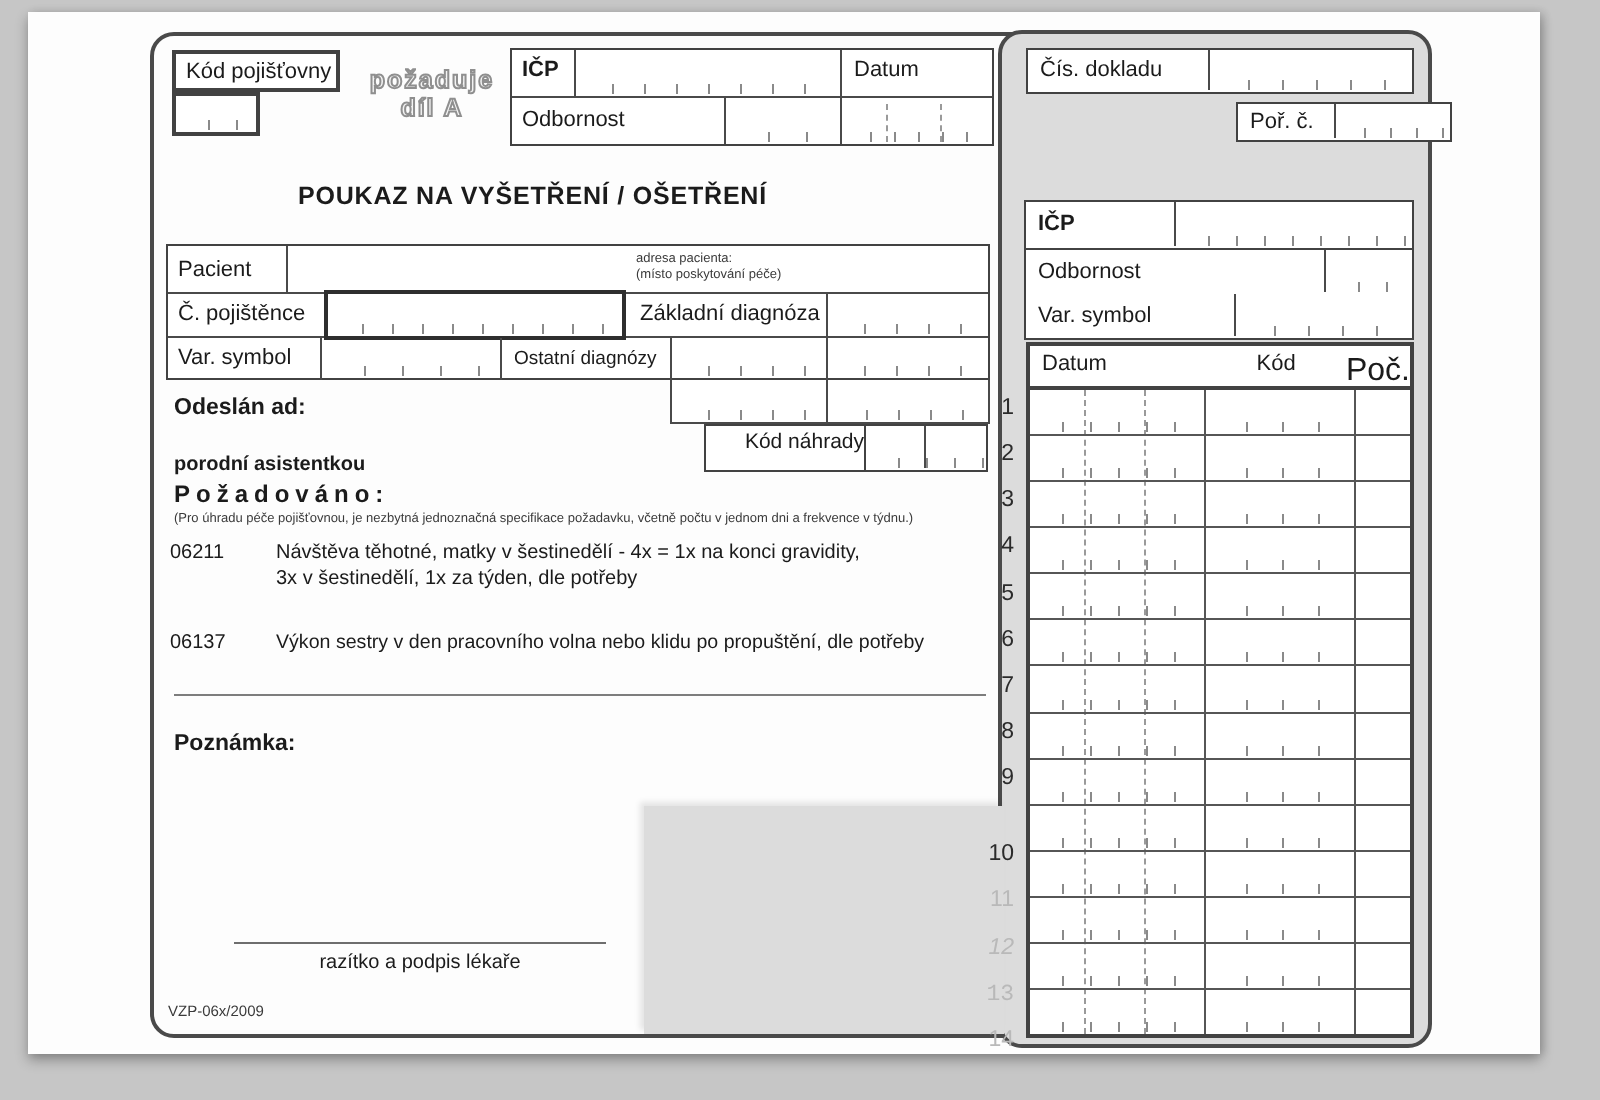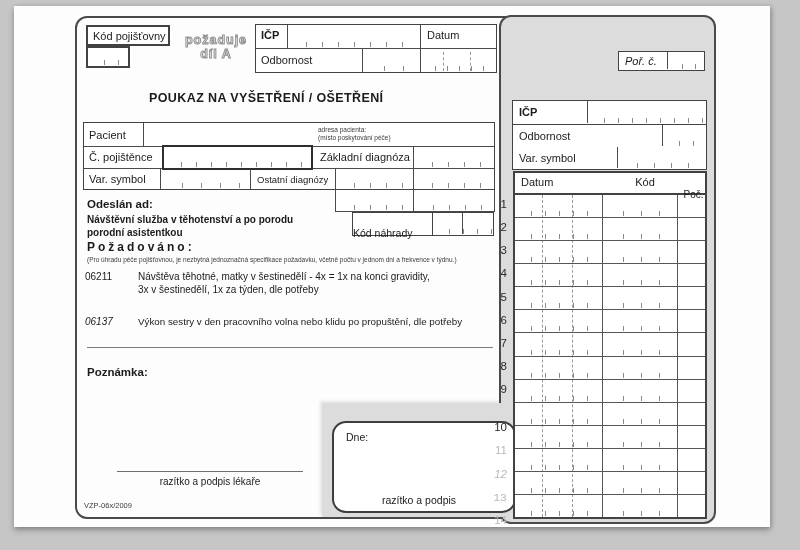--- a/index.html
+++ b/index.html
@@ -20,21 +20,21 @@
   .hollow-b{color:#e2e2e2;font-size:12.5px;}
   .ticks{position:absolute;bottom:1px;left:3px;right:1px;height:5px;
     background-image:repeating-linear-gradient(90deg,transparent 0,transparent calc(var(--s) - 1px),#8a8a8a calc(var(--s) - 1px),#8a8a8a var(--s));}
   .vline{position:absolute;box-sizing:border-box;border-left:1.5px solid #4a4a4a;}
   .hline{position:absolute;box-sizing:border-box;border-top:1.5px solid #4a4a4a;}
   .dash{position:absolute;border-left:1px dashed #9a9a9a;}
   .tbl{background:#fff;border:2px solid #424242;display:flex;flex-direction:column;}
   .thead{height:20px;display:flex;border-bottom:2px solid #424242;}
   .th1{width:87px;padding:3px 0 0 6px;font-size:11px;}
   .th2{width:74px;text-align:center;padding-top:3px;font-size:11px;}
-  .th3{flex:1;text-align:center;padding-top:16px;font-size:10px;}
+  .th3{flex:1;text-align:center;padding-top:4px;font-size:16px;}
   .tbody{flex:1;display:flex;flex-direction:column;position:relative;}
   .trow{flex:1;display:flex;border-bottom:1px solid #565656;position:relative;}
   .trow:last-child{border-bottom:none;}
   .c1{width:87px;border-right:1px solid #565656;position:relative;}
   .c2{width:74px;border-right:1px solid #565656;position:relative;}
   .c3{flex:1;}
   .rownums{display:flex;flex-direction:column;}
   .rownum{flex:1;text-align:right;padding-right:3px;font-size:11.5px;color:#2b2b2b;}
   .rownum.muted{color:#b9b9b9;}
 </style>
@@ -114,52 +114,56 @@
     <div class="ticks" style="--s:16px;"></div>
   </div>
 
   <div class="abs" style="left:335px;top:190px;width:160px;height:22px;border:1.5px solid #4a4a4a;border-top:none;background:#fff;">
     <div class="vline" style="left:77px;top:0;height:21px;"></div>
     <div class="ticks" style="--s:16px;left:3px;right:85px;"></div>
     <div class="ticks" style="--s:16px;left:82px;right:2px;"></div>
   </div>
 
   <div class="abs bx thin" style="left:352px;top:212px;width:81px;height:24px;">
-    <div style="font-size:10.5px;text-align:left;padding-top:14px;">Kód náhrady</div>
+    <div style="font-size:10.5px;text-align:right;padding-top:2px;">Kód náhrady</div>
   </div>
   <div class="abs bx thin" style="left:432px;top:212px;width:62px;height:24px;">
     <div class="vline" style="left:29px;top:0;height:21px;"></div>
     <div class="ticks" style="--s:14px;"></div>
   </div>
 
   <div class="abs b" style="left:87px;top:198px;font-size:11.5px;">Odeslán ad:</div>
-  <div class="abs b" style="left:87px;top:214px;font-size:10px;">Návštěvní služba v těhotenství a po porodu</div>
   <div class="abs b" style="left:87px;top:227px;font-size:10px;">porodní asistentkou</div>
 
   <div class="abs b" style="left:87px;top:240px;font-size:12px;letter-spacing:3px;">Požadováno:</div>
   <div class="abs small" style="left:87px;top:256px;white-space:nowrap;">(Pro úhradu péče pojišťovnou, je nezbytná jednoznačná specifikace požadavku, včetně počtu v jednom dni a frekvence v týdnu.)</div>
 
   <div class="abs" style="left:85px;top:271px;font-size:10px;">06211</div>
   <div class="abs" style="left:138px;top:271px;font-size:10px;white-space:nowrap;">Návštěva těhotné, matky v šestinedělí - 4x = 1x na konci gravidity,</div>
   <div class="abs" style="left:138px;top:284px;font-size:10px;white-space:nowrap;">3x v šestinedělí, 1x za týden, dle potřeby</div>
-  <div class="abs" style="left:85px;top:316px;font-size:10px;font-style:italic;">06137</div>
+  <div class="abs" style="left:85px;top:316px;font-size:10px;">06137</div>
   <div class="abs" style="left:138px;top:316px;font-size:9.8px;white-space:nowrap;">Výkon sestry v den pracovního volna nebo klidu po propuštění, dle potřeby</div>
 
   <div class="abs" style="left:87px;top:347px;width:406px;height:1px;background:#7d7d7d;"></div>
   <div class="abs b" style="left:87px;top:366px;font-size:11.5px;">Poznámka:</div>
 
   <div class="abs" style="left:117px;top:471px;width:186px;height:1px;background:#6e6e6e;"></div>
   <div class="abs" style="left:117px;top:476px;width:186px;text-align:center;font-size:10px;">razítko a podpis lékaře</div>
   <div class="abs" style="left:84px;top:501px;font-size:7.5px;color:#3a3a3a;">VZP-06x/2009</div>
 
   <div class="abs sheet sheet-b" style="left:499px;top:15px;width:217px;height:509px;"></div>
 
-
-
-  <div class="abs bx thin" style="left:618px;top:51px;width:87px;height:20px;font-style:italic;">
+  <div class="abs bx thin" style="left:513px;top:24px;width:194px;height:23px;">
+    <div class="lbl" style="padding:4px 0 0 6px;">Čís. dokladu</div>
+    <div class="vline" style="left:90px;top:0;height:20px;"></div>
+    <div class="ticks" style="--s:17px;left:94px;"></div>
+  </div>
+
+
+  <div class="abs bx thin" style="left:618px;top:51px;width:108px;height:20px;">
     <div class="lbl" style="padding:3px 0 0 6px;">Poř. č.</div>
     <div class="vline" style="left:48px;top:0;height:17px;"></div>
     <div class="ticks" style="--s:13px;left:51px;"></div>
   </div>
 
   <div class="abs bx thin" style="left:512px;top:100px;width:195px;height:25px;">
     <div class="lbl b" style="padding:5px 0 0 6px;">IČP</div>
     <div class="vline" style="left:74px;top:0;height:22px;"></div>
     <div class="ticks" style="--s:14px;left:78px;"></div>
   </div>
@@ -171,24 +175,20 @@
   </div>
 
   <div class="abs bx thin" style="left:512px;top:147px;width:195px;height:23px;border-top:none;">
     <div class="lbl" style="padding:5px 0 0 6px;">Var. symbol</div>
     <div class="vline" style="left:104px;top:0;height:21px;"></div>
     <div class="ticks" style="--s:17px;left:108px;"></div>
   </div>
 
   <div class="abs" style="left:322px;top:403px;width:180px;height:114px;background:#dcdcdc;box-shadow:-2px -2px 3px rgba(0,0,0,.10);"></div>
 
-  <div class="abs" style="left:332px;top:421px;width:184px;height:92px;background:#fff;border:2px solid #3e3e3e;border-radius:14px;">
-    <div style="position:absolute;left:12px;top:8px;font-size:10.5px;">Dne:</div>
-    <div style="position:absolute;left:0;right:10px;bottom:5px;text-align:center;font-size:10.5px;">razítko a podpis</div>
-  </div>
 
   <div class="abs tbl" style="left:513px;top:171px;width:194px;height:348px;">
     <div class="thead">
       <div class="th1">Datum</div>
       <div class="th2">Kód</div>
       <div class="th3">Poč.</div>
     </div>
     <div class="tbody">
       <div class="dash" style="left:27px;top:0;bottom:0;"></div>
       <div class="dash" style="left:57px;top:0;bottom:0;"></div>

